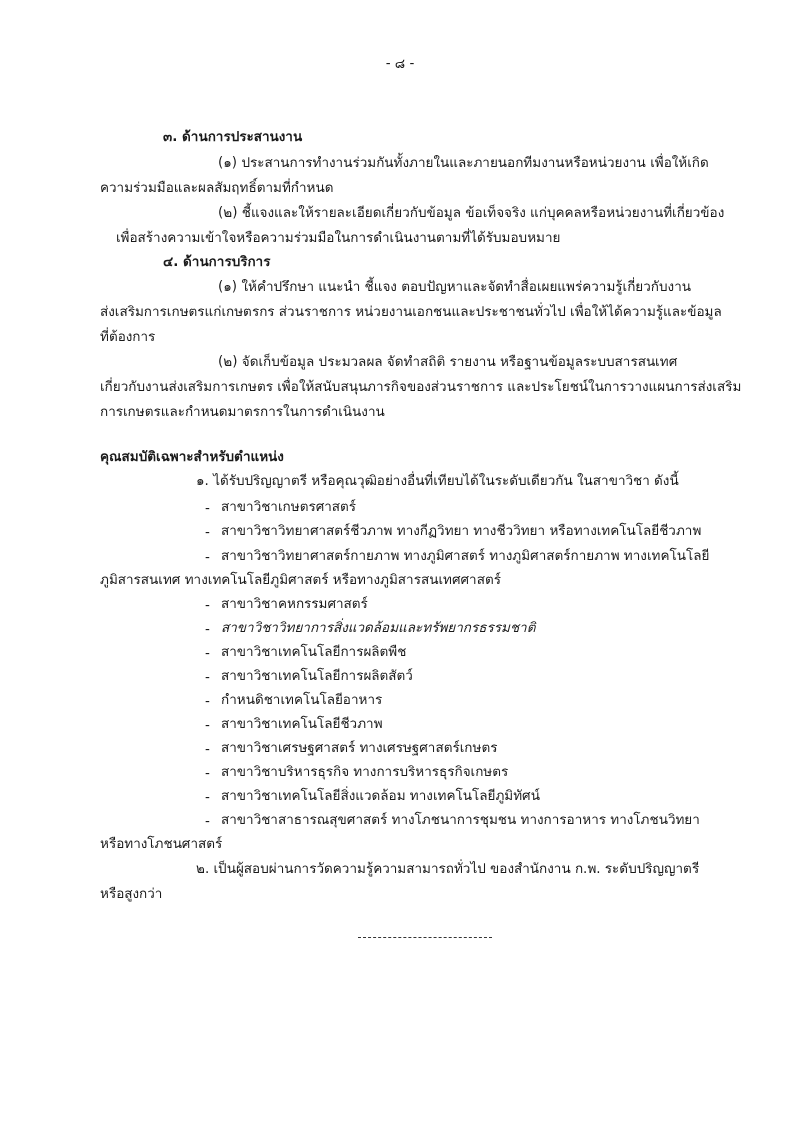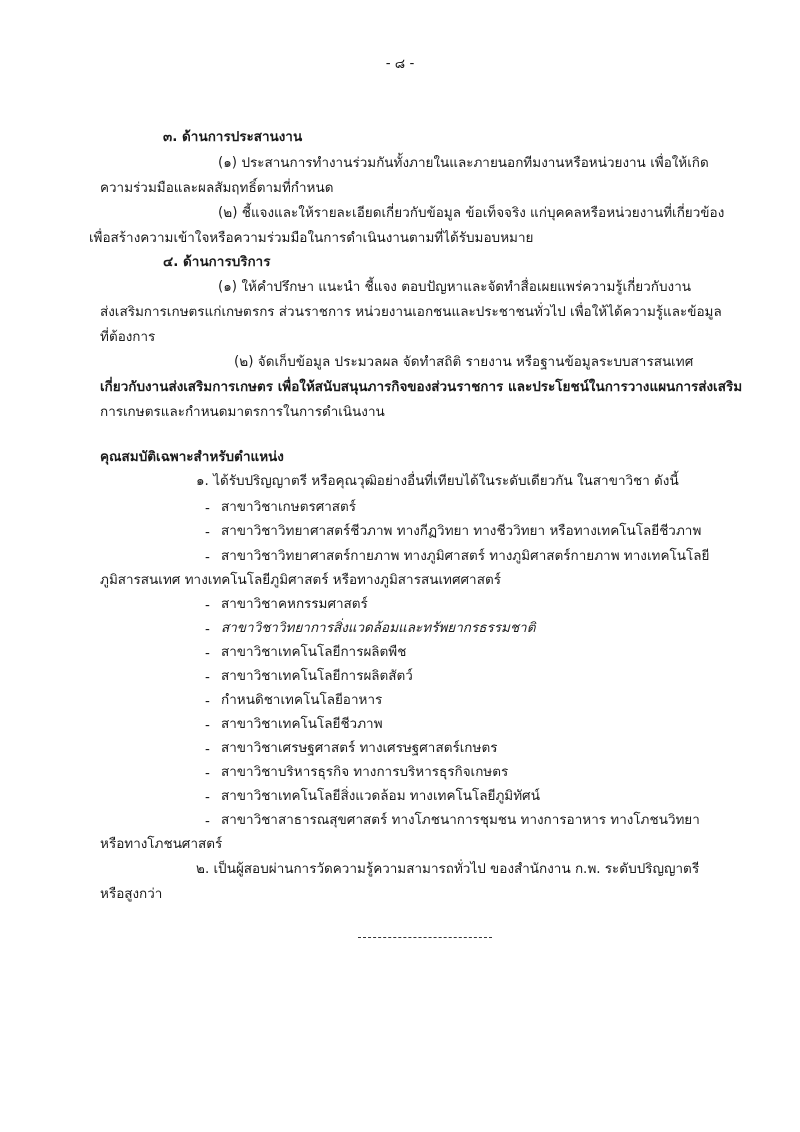--- a/index.html
+++ b/index.html
@@ -14,28 +14,28 @@
 </head>
 <body>
 
 <div>
   <div class="line page-num">- ๘ -</div>
 
   <div class="line bold" style="left:163px;top:130px;">๓.  ด้านการประสานงาน</div>
   <div class="line" style="left:218px;top:156px;">(๑)  ประสานการทำงานร่วมกันทั้งภายในและภายนอกทีมงานหรือหน่วยงาน เพื่อให้เกิด</div>
   <div class="line" style="left:100px;top:181px;">ความร่วมมือและผลสัมฤทธิ์ตามที่กำหนด</div>
   <div class="line" style="left:218px;top:206px;">(๒)  ชี้แจงและให้รายละเอียดเกี่ยวกับข้อมูล ข้อเท็จจริง แก่บุคคลหรือหน่วยงานที่เกี่ยวข้อง</div>
-  <div class="line" style="left:89px;top:231px;">เพื่อสร้างความเข้าใจหรือความร่วมมือในการดำเนินงานตามที่ได้รับมอบหมาย</div>
+  <div class="line" style="left:116px;top:231px;">เพื่อสร้างความเข้าใจหรือความร่วมมือในการดำเนินงานตามที่ได้รับมอบหมาย</div>
 
   <div class="line bold" style="left:163px;top:255px;">๔.  ด้านการบริการ</div>
   <div class="line" style="left:218px;top:280px;">(๑)  ให้คำปรึกษา แนะนำ ชี้แจง ตอบปัญหาและจัดทำสื่อเผยแพร่ความรู้เกี่ยวกับงาน</div>
   <div class="line" style="left:100px;top:305px;">ส่งเสริมการเกษตรแก่เกษตรกร ส่วนราชการ หน่วยงานเอกชนและประชาชนทั่วไป เพื่อให้ได้ความรู้และข้อมูล</div>
   <div class="line" style="left:100px;top:330px;">ที่ต้องการ</div>
-  <div class="line" style="left:234px;top:355px;">(๒)  จัดเก็บข้อมูล ประมวลผล จัดทำสถิติ รายงาน หรือฐานข้อมูลระบบสารสนเทศ</div>
-  <div class="line" style="left:100px;top:380px;font-weight:bold;">เกี่ยวกับงานส่งเสริมการเกษตร เพื่อให้สนับสนุนภารกิจของส่วนราชการ และประโยชน์ในการวางแผนการส่งเสริม</div>
+  <div class="line" style="left:218px;top:355px;">(๒)  จัดเก็บข้อมูล ประมวลผล จัดทำสถิติ รายงาน หรือฐานข้อมูลระบบสารสนเทศ</div>
+  <div class="line" style="left:100px;top:380px;">เกี่ยวกับงานส่งเสริมการเกษตร เพื่อให้สนับสนุนภารกิจของส่วนราชการ และประโยชน์ในการวางแผนการส่งเสริม</div>
   <div class="line" style="left:100px;top:405px;">การเกษตรและกำหนดมาตรการในการดำเนินงาน</div>
 
   <div class="line bold" style="left:100px;top:450px;">คุณสมบัติเฉพาะสำหรับตำแหน่ง</div>
   <div class="line" style="left:196px;top:474px;">๑. ได้รับปริญญาตรี หรือคุณวุฒิอย่างอื่นที่เทียบได้ในระดับเดียวกัน ในสาขาวิชา ดังนี้</div>
 
   <div>
     <span class="dash" style="top:500px;">-</span>
     <div class="line" style="left:221px;top:500px;">สาขาวิชาเกษตรศาสตร์</div>
 
     <span class="dash" style="top:524px;">-</span>

